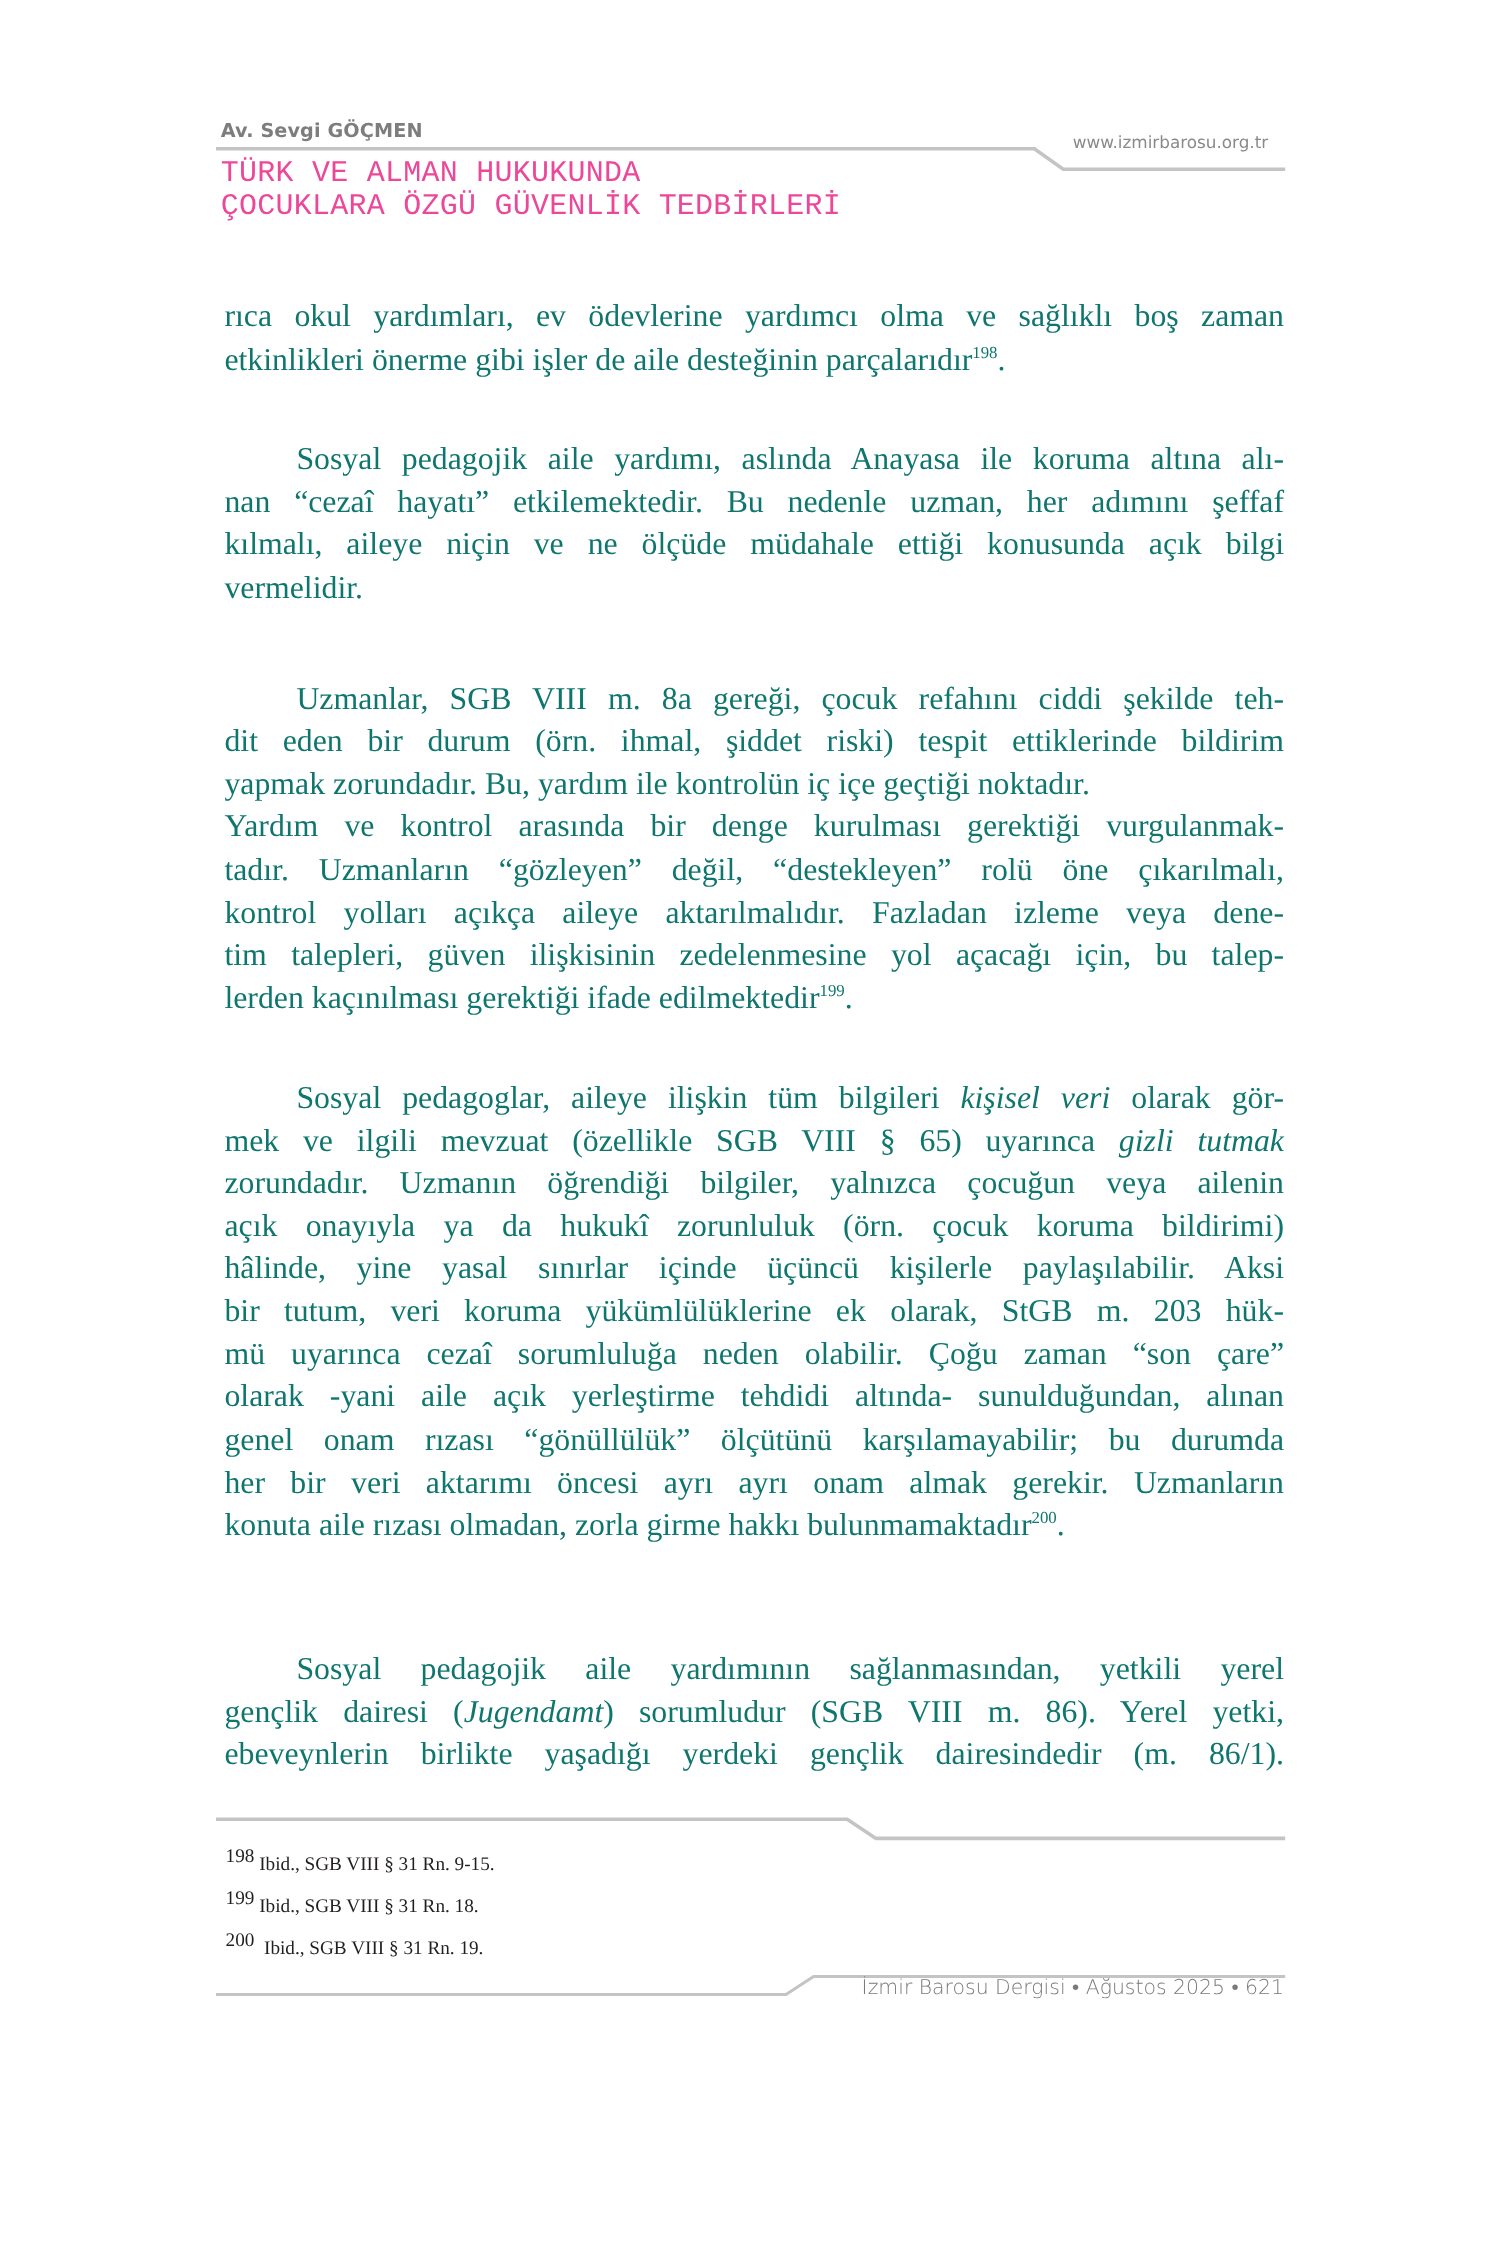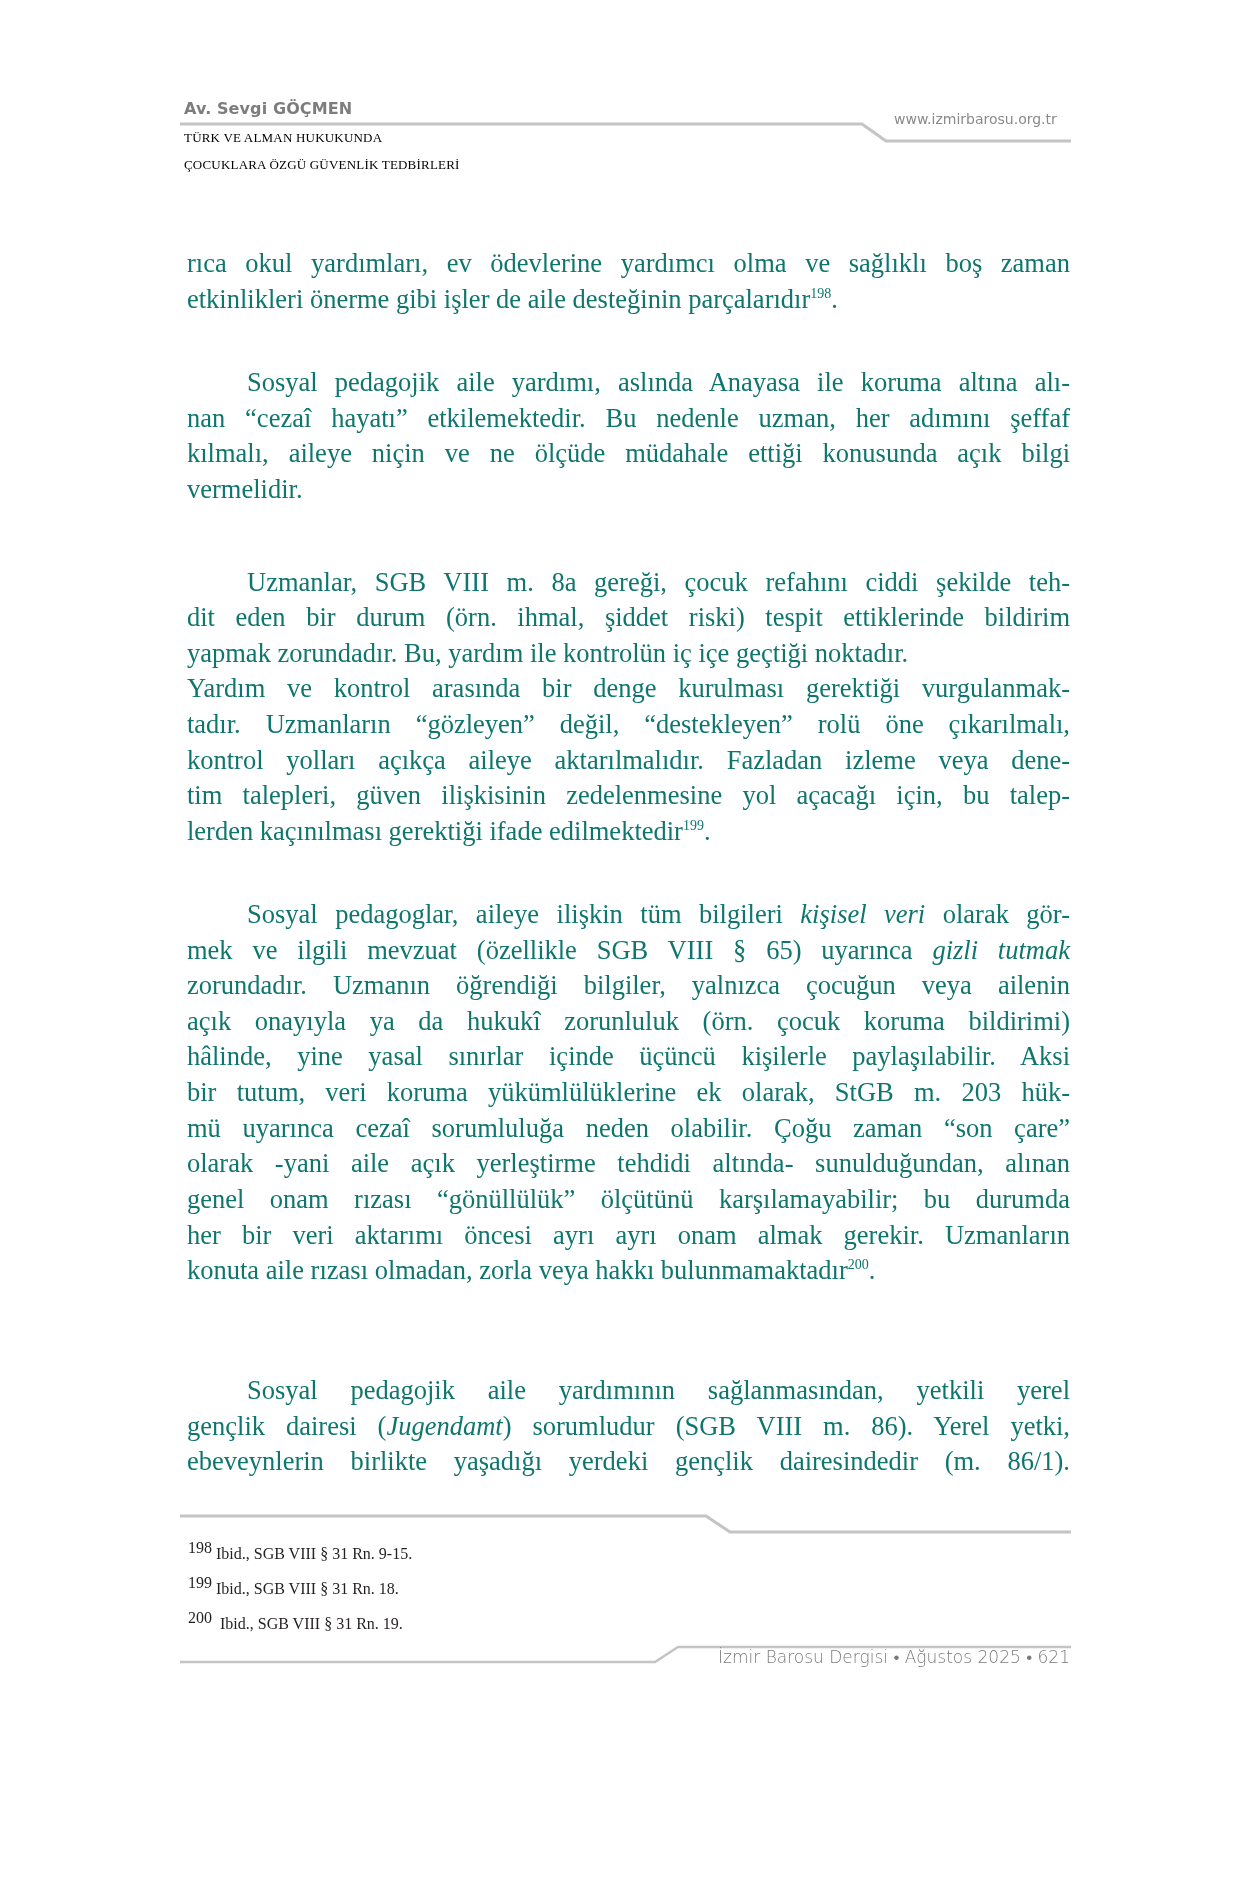--- a/index.html
+++ b/index.html
@@ -1,21 +1,21 @@
 <!DOCTYPE html>
 <html><head>
 <meta charset="utf-8">
 <style>
   html, body { margin: 0; padding: 0; background: #ffffff; }
   body { width: 1260px; height: 1890px; position: relative; overflow: hidden; }
   .page { position: absolute; left: 0; top: 0; width: 1260px; height: 1890px; background: #ffffff; }
 
   
   .author { position: absolute; left: 184px; top: 99px; font-family: "DejaVu Sans", sans-serif; font-weight: bold; font-size: 16px; color: #7d7d7d; letter-spacing: 0.1px; white-space: nowrap; }
-  .title-line { position: absolute; left: 184px; font-family: Liberation Serif, serif; font-size: 13px; color: #000000; letter-spacing: 0.2px; white-space: nowrap; font-weight: 300; }
+  .title-line { position: absolute; left: 184px; font-family: Liberation Mono, monospace; font-size: 25px; color: #ec4899; letter-spacing: 0.2px; white-space: nowrap; font-weight: 300; }
   .title-1 { top: 130px; }
   .title-2 { top: 157px; }
   .site { position: absolute; left: 894px; top: 111px; font-family: "DejaVu Sans", sans-serif; font-size: 14px; color: #8a8a8a; white-space: nowrap; }
   svg.rule { position: absolute; left: 0; top: 0; }
 
   
   .line { position: absolute; left: 187px; width: 883px; font-family: Liberation Serif, serif; font-size: 26.5px; color: #0f766e; white-space: nowrap; text-align: justify; text-align-last: justify; line-height: 30px; height: 30px; }
   .line.indent { left: 247px; width: 823px; }
   .line.last { text-align-last: left; }
   .line i { font-style: italic; }
@@ -71,21 +71,21 @@
     <div class="line indent" style="top:899px"><span>Sosyal pedagoglar, aileye ilişkin tüm bilgileri </span><i>kişisel veri</i><span> olarak gör-</span></div>
     <div class="line" style="top:935px"><span>mek ve ilgili mevzuat (özellikle SGB VIII § 65) uyarınca </span><i>gizli tutmak</i></div>
     <div class="line" style="top:970px">zorundadır. Uzmanın öğrendiği bilgiler, yalnızca çocuğun veya ailenin</div>
     <div class="line" style="top:1006px">açık onayıyla ya da hukukî zorunluluk (örn. çocuk koruma bildirimi)</div>
     <div class="line" style="top:1041px">hâlinde, yine yasal sınırlar içinde üçüncü kişilerle paylaşılabilir.  Aksi</div>
     <div class="line" style="top:1077px">bir tutum, veri koruma yükümlülüklerine ek olarak, StGB m. 203 hük-</div>
     <div class="line" style="top:1113px">mü uyarınca cezaî sorumluluğa neden olabilir. Çoğu zaman “son çare”</div>
     <div class="line" style="top:1148px">olarak -yani aile açık yerleştirme tehdidi altında- sunulduğundan, alınan</div>
     <div class="line" style="top:1184px">genel onam rızası “gönüllülük” ölçütünü karşılamayabilir; bu durumda</div>
     <div class="line" style="top:1220px">her bir veri aktarımı öncesi ayrı ayrı onam almak gerekir. Uzmanların</div>
-    <div class="line last" style="top:1255px"><span>konuta aile rızası olmadan, zorla veya hakkı bulunmamaktadır</span><sup class="fn">200</sup><span>.</span></div>
+    <div class="line last" style="top:1255px"><span>konuta aile rızası olmadan, zorla girme hakkı bulunmamaktadır</span><sup class="fn">200</sup><span>.</span></div>
   </div>
 
   <div>
     <div class="line indent" style="top:1375px">Sosyal pedagojik aile yardımının sağlanmasından, yetkili yerel</div>
     <div class="line" style="top:1411px"><span>gençlik dairesi (</span><i>Jugendamt</i><span>) sorumludur (SGB VIII m. 86). Yerel yetki,</span></div>
     <div class="line" style="top:1446px">ebeveynlerin birlikte yaşadığı yerdeki gençlik dairesindedir (m. 86/1).</div>
   </div>
 
   <div>
     <div class="fn-line" style="top:1545px"><span class="fn-num">198</span><span>Ibid., SGB VIII § 31 Rn. 9-15.</span></div>

